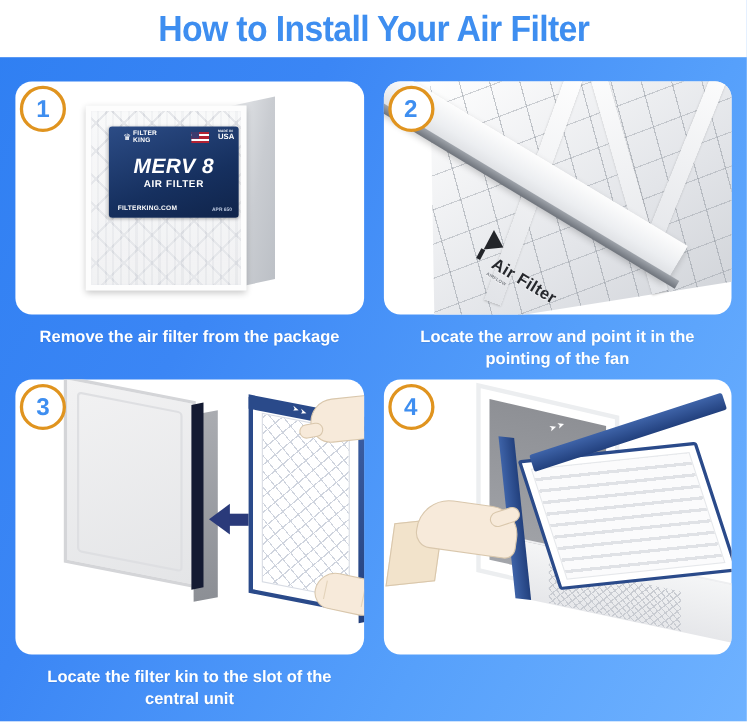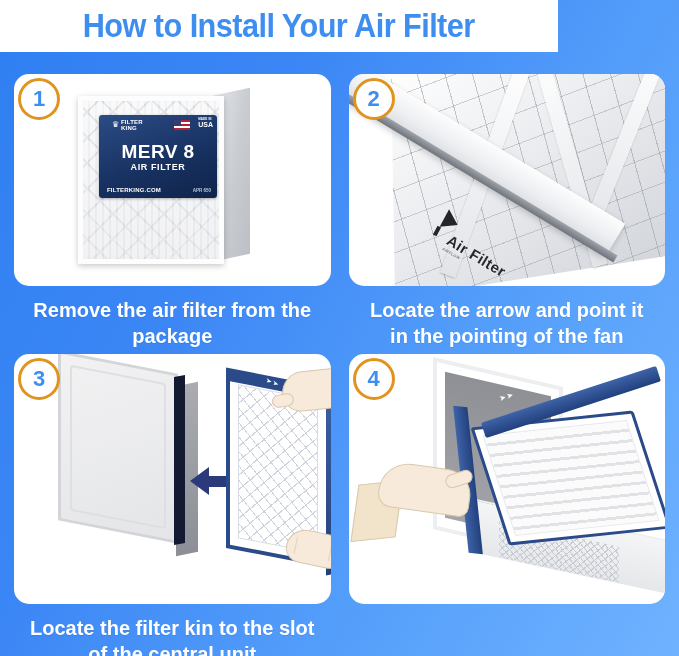--- a/index.html
+++ b/index.html
@@ -10,21 +10,21 @@
     overflow:hidden;
   }
   .infographic {
     position:relative;
     width:679px; height:656px;
     background:linear-gradient(118deg, #2f7ff2 0%, #3b86f5 32%, #56a0fb 68%, #6fb2ff 100%);
   }
   
   .header {
     position:absolute; left:0; top:0;
-    width:558px; height:52px;
+    width:679px; height:52px;
     background:#ffffff;
     display:flex; align-items:center; justify-content:center;
   }
   .header-title {
     font-size:33px;
     font-weight:bold;
     color:#3e8ef0;
     letter-spacing:-0.6px;
     transform:scaleX(0.93);
     white-space:nowrap;
@@ -57,21 +57,21 @@
     border:3px solid #e0941f;
     display:flex; align-items:center; justify-content:center;
     font-size:22px; font-weight:bold; color:#3e8ef0;
     z-index:9;
     box-shadow:0 0 0 0 rgba(0,0,0,0);
   }
   .caption {
     margin-top:11px;
     text-align:center;
     color:#ffffff;
-    font-size:20px;
+    font-size:15px;
     font-weight:bold;
     line-height:1.32;
     padding:0 10px;
     text-shadow:0 1px 1px rgba(0,0,0,0.08);
   }
   .art { position:absolute; inset:0; }
 
   
   .p1-wrap { position:absolute; left:60px; top:12px; width:190px; height:188px; }
   .p1-side {
@@ -105,21 +105,21 @@
   }
   .p1-brand { position:absolute; left:22px; top:4px; font-size:6px; font-weight:bold; line-height:1.05; letter-spacing:.2px; }
   .p1-king-ico { position:absolute; left:13px; top:5px; font-size:8px; }
   .p1-flag {
     position:absolute; right:27px; top:5px; width:16px; height:10px;
     background:linear-gradient(#b22234 0 20%, #fff 20% 40%, #b22234 40% 60%, #fff 60% 80%, #b22234 80% 100%);
   }
   .p1-flag::after{content:"";position:absolute;left:0;top:0;width:7px;height:6px;background:#3c3b6e;}
   .p1-usa { position:absolute; right:4px; top:3px; font-size:7px; font-weight:bold; line-height:1; text-align:left; }
   .p1-usa small { display:block; font-size:3px; letter-spacing:.1px; }
-  .p1-merv { position:absolute; left:0; right:0; top:26px; text-align:center; font-size:19px; font-weight:bold; letter-spacing:.4px; }
+  .p1-merv { position:absolute; left:0; right:0; top:26px; text-align:center; font-size:19px; font-weight:bold; font-style:italic; letter-spacing:.4px; }
   .p1-af { position:absolute; left:0; right:0; top:47px; text-align:center; font-size:9px; font-weight:bold; letter-spacing:.6px; }
   .p1-url { position:absolute; left:8px; bottom:5px; font-size:6px; font-weight:bold; letter-spacing:.2px; }
   .p1-apr { position:absolute; right:6px; bottom:5px; font-size:4.5px; font-weight:bold; color:#b9c6dd; }
 
   
   .p2-stage { position:absolute; left:0; top:-12px; right:-10px; bottom:0; overflow:hidden; }
   .p2-pleat {
     position:absolute; left:42px; top:-20px; width:330px; height:230px;
     background:
       repeating-linear-gradient(76deg, rgba(150,156,164,.55) 0 1px, transparent 1px 26px),

